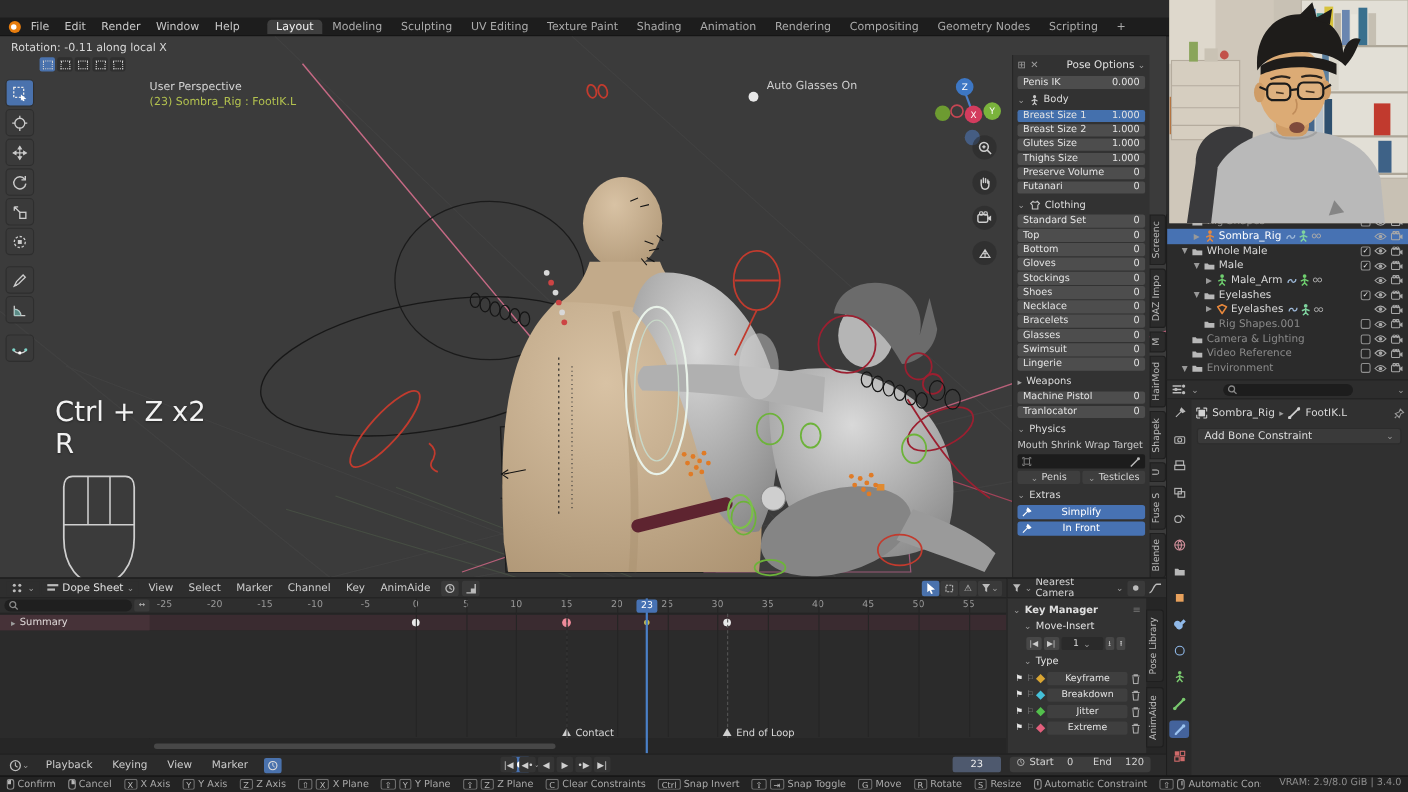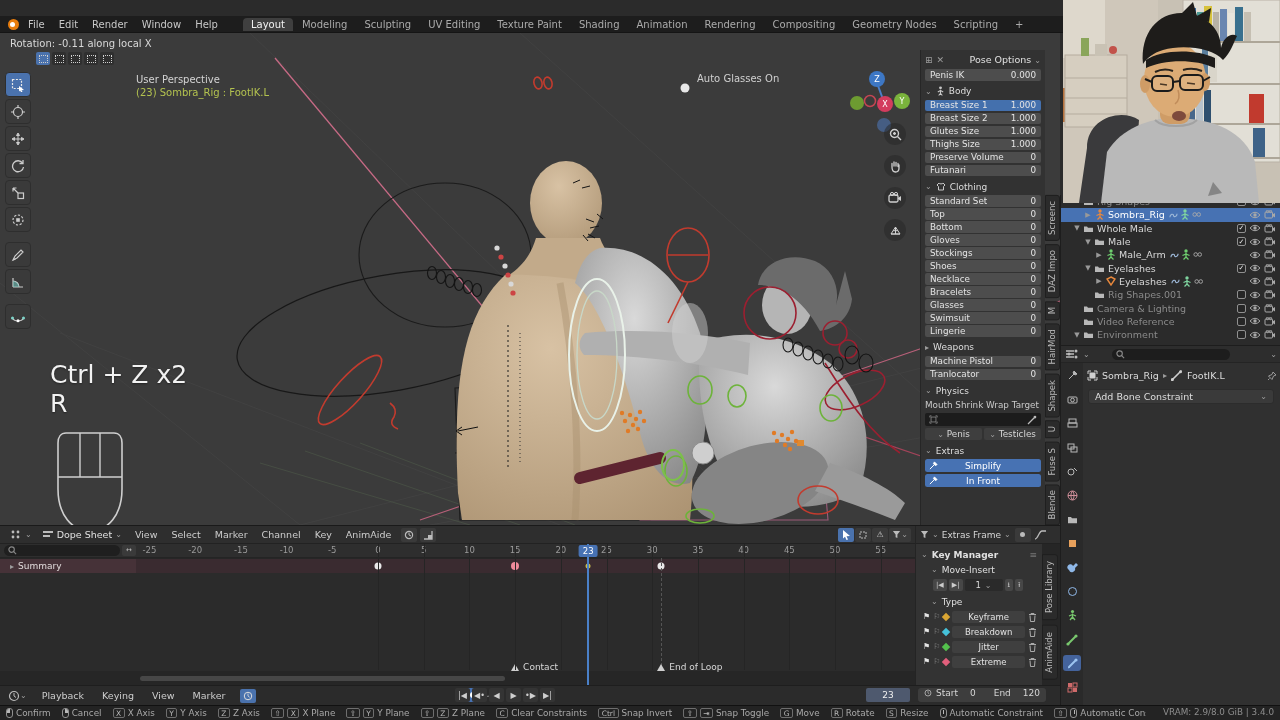--- a/index.html
+++ b/index.html
@@ -95,21 +95,21 @@
   .tick{position:absolute;top:1px;font-size:8.5px;color:#9a9a9a;transform:translateX(-50%)}
   #dsearch{position:absolute;left:4px;top:19px;width:116px;height:11px;background:#1f1f1f;border-radius:6px;display:flex;align-items:center;gap:3px;padding:0 4px}
   #dsearch-arr{position:absolute;left:122px;top:19px;width:14px;height:11px;background:#3a3a3a;border-radius:2px;color:#bbb;font-size:7px;text-align:center;line-height:11px}
   #sumrow{position:absolute;left:0;top:33px;width:915px;height:14px;background:#3a2b30}
   #sumrow .chname{position:absolute;left:0;top:0;width:136px;height:14px;background:#463238;display:flex;align-items:center;gap:4px;padding-left:10px;font-size:9px;color:#e0dada}
   #gridarea{position:absolute;left:0;top:47px;width:915px;height:98px;background:#2b2b2b}
   #chancol{position:absolute;left:0;top:47px;width:136px;height:98px;background:#2e2e2e;border-right:1px solid #262626}
   .vline{position:absolute;top:18px;bottom:15px;width:1px;background:#252525}
   .kdot{position:absolute;border-radius:50%;transform:translate(-50%,-50%)}
   .mline{position:absolute;top:32px;height:113px;width:0;border-left:1px dashed #555}
-  .marker{position:absolute;display:flex;align-items:center;gap:4px;font-size:9px;color:#d8d8d8}
+  .marker{position:absolute;display:flex;align-items:flex-start;gap:4px;font-size:9px;color:#d8d8d8}
   .marker .tri{width:0;height:0;border-left:4px solid transparent;border-right:4px solid transparent;border-bottom:7px solid #cfcfcf}
   #playhead{position:absolute;left:587px;top:18px;width:2px;height:142px;background:#4a80c8}
   #frbadge{position:absolute;top:18.5px;transform:translateX(-50%);background:#4772b3;color:#fff;font-size:8.5px;border-radius:2px;padding:0 4px;height:12px;line-height:12px}
   #hscroll{position:absolute;left:140px;top:150px;width:365px;height:5px;background:#474747;border-radius:3px}
   
   #keymgr{position:absolute;left:915px;top:18px;width:127px;height:142px;background:#333333;border-left:1px solid #242424;padding:4px 5px;font-size:9px;color:#e0e0e0}
   .km-h{display:flex;align-items:center;gap:4px;height:13px;margin-bottom:2px;white-space:nowrap}
   .km-ctl{display:flex;align-items:center;gap:2px;margin:3px 0 4px 12px}
   .km-ctl .b{height:12px;background:#474747;border-radius:2px;color:#ccc;font-size:7px;display:flex;align-items:center;justify-content:center;padding:0 3px}
   .km-ctl .num{width:38px;background:#2a2a2a;display:flex;align-items:center;justify-content:center;gap:4px;font-size:8.5px;color:#ddd;height:12px;border-radius:2px}
@@ -1121,21 +1121,21 @@
             </svg>
             <span class="chev">⌄</span>
           </span>
       </span>
     </div>
     <div id="snap-head">
       <svg width="9" height="9" viewBox="0 0 10 10">
           <path d="M1,1 H9 L6,5 V9 L4,8 V5 Z" fill="#bbb"></path>
         </svg>
       <span class="chev">⌄</span>
-      <span>Extras Frame</span>
+      <span>Nearest Camera</span>
       <span class="chev">⌄</span>
       <span class="hbtn">
           <span style="width:5px;height:5px;border-radius:50%;background:#bbb"></span>
         </span>
       <svg width="13" height="10" viewBox="0 0 13 10">
           <path d="M1,9 C4,9 5,1 8,1 L12,1" fill="none" stroke="#bbb" stroke-width="1.3"></path>
         </svg>
     </div>
 
     <div id="ruler">

